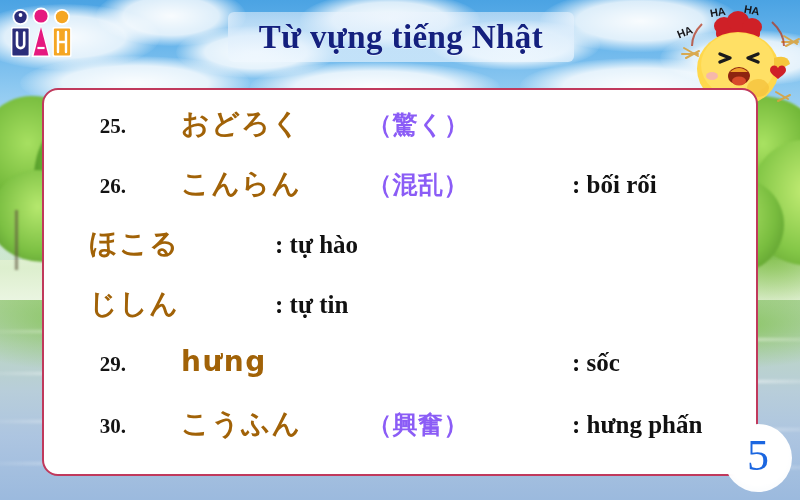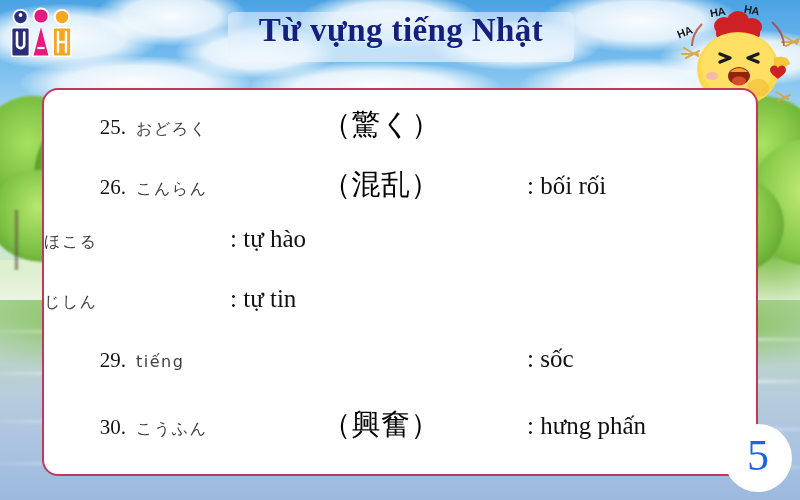--- a/index.html
+++ b/index.html
@@ -91,21 +91,21 @@
   }
 
   
   .title-box {
     position: absolute;
     left: 228px; top: 12px;
     width: 346px; height: 50px;
     border-radius: 6px;
     background: linear-gradient(180deg, rgba(236,244,253,0.55) 0%, rgba(222,238,252,0.80) 45%, rgba(240,248,255,0.62) 100%);
     display: flex;
-    align-items: flex-start;
+    align-items: center;
     justify-content: center;
   }
   .title-text {
     font-family: "Liberation Serif", "DejaVu Serif", serif;
     font-size: 33px;
     font-weight: 700;
     color: #14207e;
     letter-spacing: 0.4px;
     white-space: nowrap;
     text-shadow: 0 1px 0 rgba(255,255,255,0.5);
@@ -128,20 +128,21 @@
   
   .card {
     position: absolute;
     left: 42px; top: 88px;
     width: 716px; height: 388px;
     background: #ffffff;
     border: 2px solid #c0395c;
     border-radius: 16px;
     box-sizing: border-box;
     overflow: hidden;
+    font-weight: bold;
   }
 
   .vocab-list {
     position: absolute;
     inset: 0;
     padding: 14px 0 10px 0;
     display: flex;
     flex-direction: column;
     justify-content: space-around;
   }
@@ -157,31 +158,32 @@
     text-align: right;
     padding-right: 10px;
     font-family: "Liberation Serif", "DejaVu Serif", serif;
     font-size: 21px;
     color: #141414;
     box-sizing: border-box;
   }
   .col-kana {
     width: 186px;
     font-family: "DejaVu Sans", "Liberation Sans", sans-serif;
-    font-size: 16px;
+    font-size: 28px;
     letter-spacing: 1.5px;
-    color: #404040;
-    box-sizing: border-box;
+    color: #a16207;
+    box-sizing: border-box;
+    margin-left: 45px;
   }
   .col-kanji {
     width: 205px;
     font-family: "DejaVu Sans", "Liberation Sans", sans-serif;
-    font-size: 29px;
+    font-size: 25px;
     letter-spacing: 0.5px;
-    color: #000000;
+    color: #8b5cf6;
     box-sizing: border-box;
   }
   .col-meaning {
     flex: 1;
     font-family: "Liberation Serif", "DejaVu Serif", serif;
     font-size: 25px;
     color: #111111;
     white-space: nowrap;
     box-sizing: border-box;
   }
@@ -350,21 +352,21 @@
         <span class="col-meaning">: tự hào</span>
       </div>
 
       <div class="vocab-row">
         <span class="col-kana">じしん</span>
         <span class="col-meaning">: tự tin</span>
       </div>
 
       <div class="vocab-row">
         <span class="col-num">29.</span>
-        <span class="col-kana">tiếng</span>
+        <span class="col-kana">hưng</span>
         <span class="col-kanji"></span>
         <span class="col-meaning">: sốc</span>
       </div>
 
       <div class="vocab-row">
         <span class="col-num">30.</span>
         <span class="col-kana">こうふん</span>
         <span class="col-kanji">（興奮）</span>
         <span class="col-meaning">: hưng phấn</span>
       </div>

